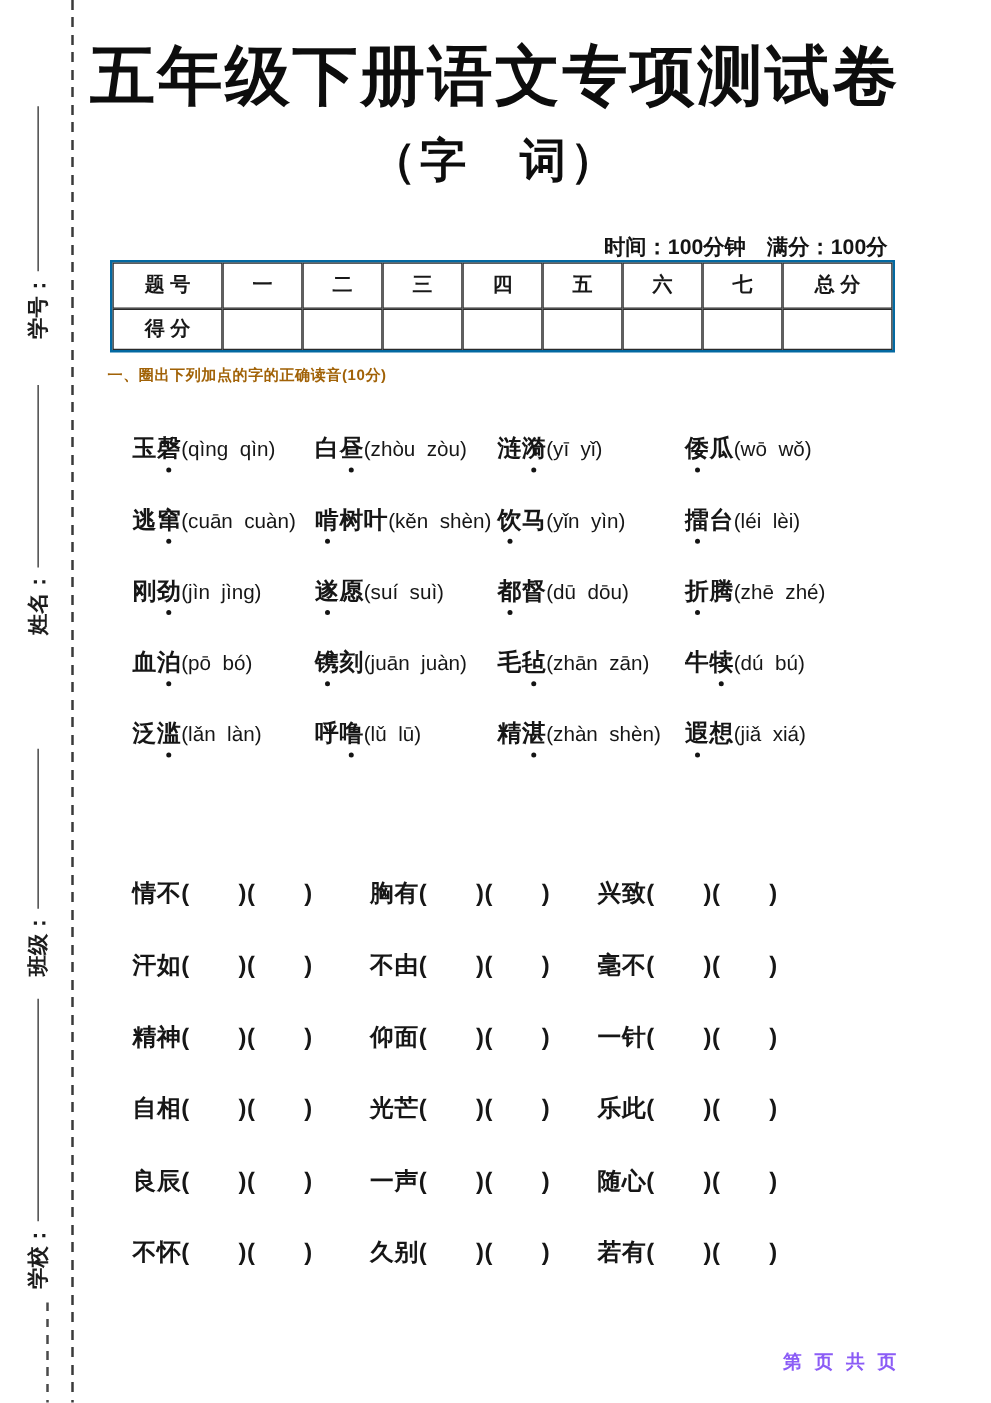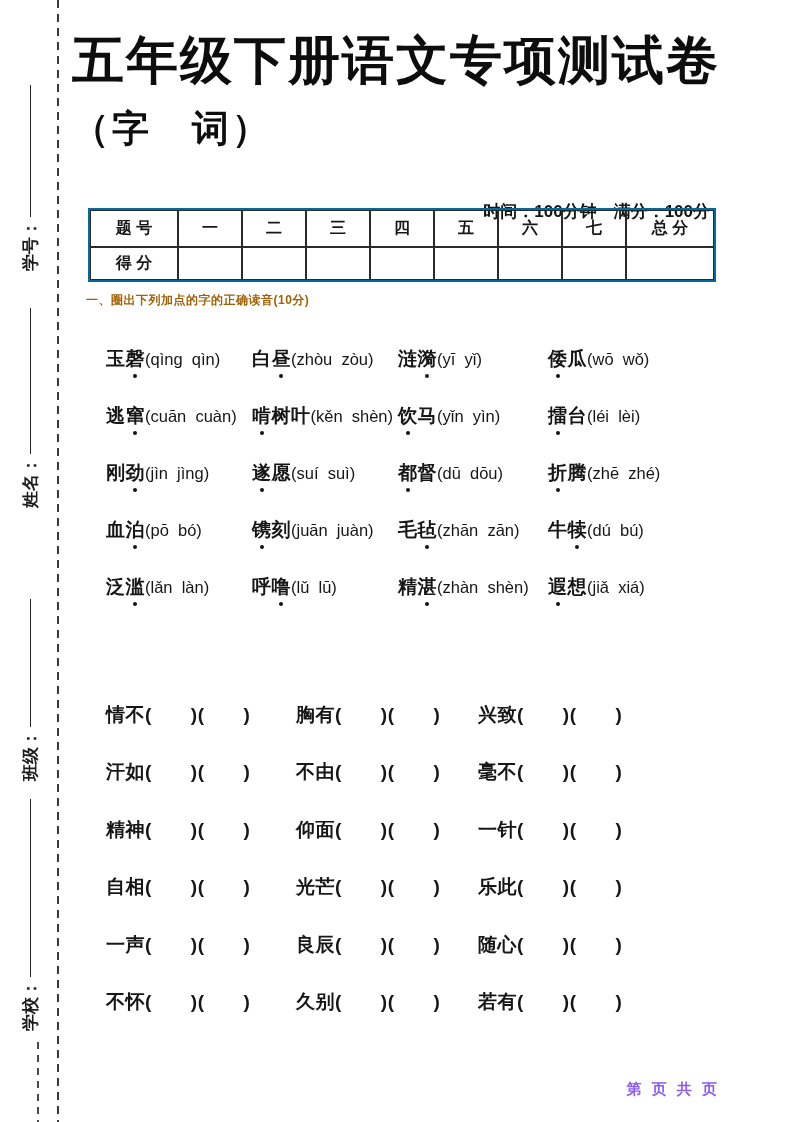--- a/index.html
+++ b/index.html
@@ -27,25 +27,25 @@
   .f2{width:200px;left:-70px;top:395px;}
   .f3{width:182px;left:-61px;top:677px;}
   .f4{width:232px;left:-86px;top:902px;}
   
   .content{position:absolute;left:72px;top:0;width:648px;height:100%;}
   .title{
     position:absolute;top:26px;left:0;right:0;text-align:center;
     font-size:52px;font-weight:900;letter-spacing:2px;color:#0d0d0d;
   }
   .subtitle{
-    position:absolute;top:104px;left:0;right:0;
+    position:absolute;top:104px;left:0;right:0;text-align:center;
     font-size:37px;font-weight:800;letter-spacing:3px;color:#0d0d0d;
   }
   .meta{
-    position:absolute;top:200px;right:10px;
+    position:absolute;top:186px;right:10px;
     font-size:17px;font-weight:600;color:#141414;
   }
   .score-table{
     position:absolute;top:208px;left:16px;
     display:grid;grid-template-columns:88px repeat(7,64px) 88px;
     grid-auto-rows:37px 33px;border:2px solid #0369a1;width:624px;
   }
   .tcell{
     border:1px solid #2a2a2a;display:flex;align-items:center;justify-content:center;
     font-size:16px;font-weight:700;color:#181818;
@@ -174,22 +174,22 @@
         <span class="s2item">精神(　　)(　　)</span>
         <span class="s2item">仰面(　　)(　　)</span>
         <span class="s2item">一针(　　)(　　)</span>
       </div>
       <div class="srow s2">
         <span class="s2item">自相(　　)(　　)</span>
         <span class="s2item">光芒(　　)(　　)</span>
         <span class="s2item">乐此(　　)(　　)</span>
       </div>
       <div class="srow s2">
+        <span class="s2item">良辰(　　)(　　)</span>
         <span class="s2item">一声(　　)(　　)</span>
-        <span class="s2item">良辰(　　)(　　)</span>
         <span class="s2item">随心(　　)(　　)</span>
       </div>
       <div class="srow s2">
         <span class="s2item">不怀(　　)(　　)</span>
         <span class="s2item">久别(　　)(　　)</span>
         <span class="s2item">若有(　　)(　　)</span>
       </div>
     </div>
 
   <div class="footer">第 页 共 页</div>

